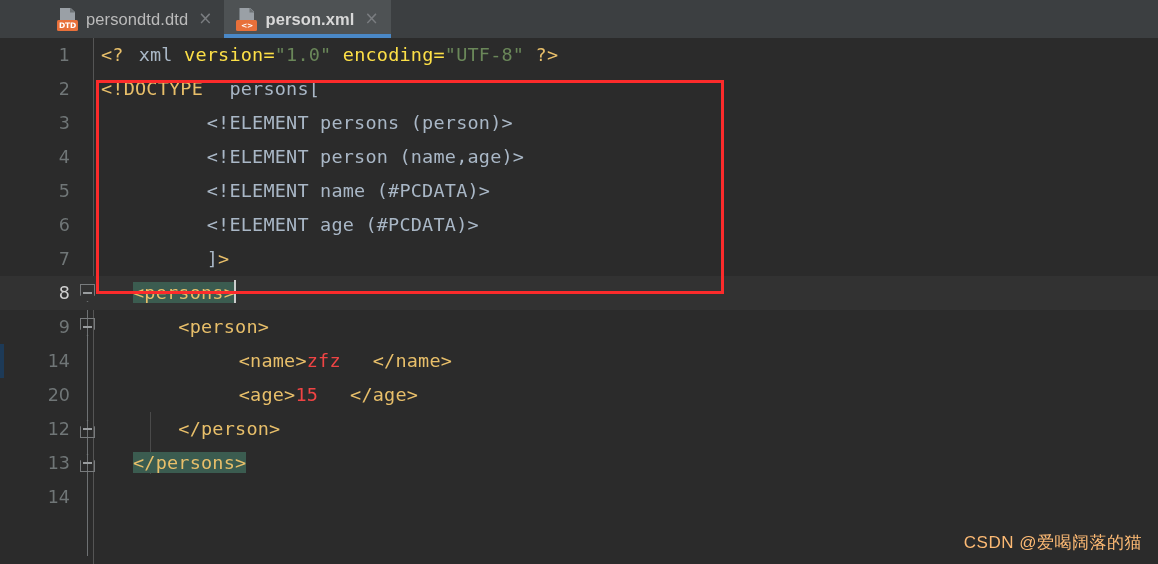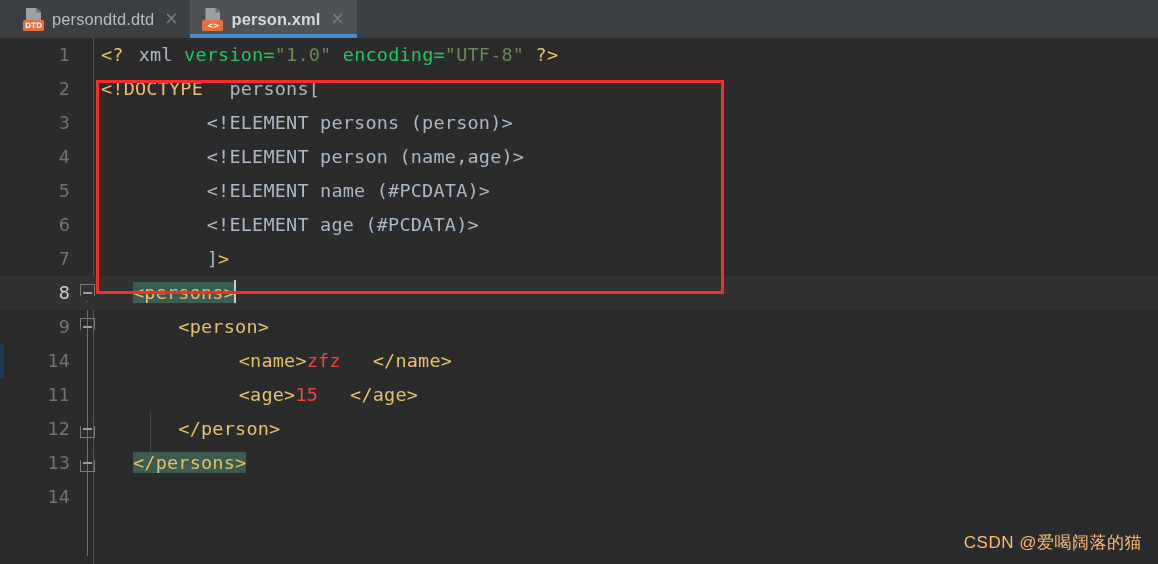--- a/index.html
+++ b/index.html
@@ -21,20 +21,21 @@
 
   
   .tabbar {
     position: absolute;
     top: 0; left: 0;
     width: 1158px;
     height: 38px;
     background: #3c3f41;
     display: flex;
     align-items: stretch;
+    padding-left: 34px;
   }
   .tabbar-gap { width: 11px; flex: 0 0 11px; background: #3c3f41; }
 
   .tab {
     position: relative;
     display: flex;
     align-items: center;
     gap: 8px;
     padding: 0 10px 0 12px;
     height: 38px;
@@ -156,21 +157,21 @@
     line-height: 34px;
     font-size: 18.5px;
     white-space: pre;
     font-family: "DejaVu Sans Mono", "Liberation Mono", monospace;
     letter-spacing: 0.2px;
   }
 
   
   .c-punct   { color: #e8bf6a; }   
   .c-plain   { color: #a9b7c6; margin-left: 15px; }   
-  .c-attr    { color: #22c55e; }
+  .c-attr    { color: #fde047; }
   .c-string  { color: #6a8759; }
   .c-tag     { color: #e8bf6a; margin-left: 32px; }
   .c-text    { color: #ef4444; margin-top: 36px; }
 
   .tag-hl { background: #3b5c50; }
 
   .caret {
     display: inline-block;
     width: 2px;
     height: 23px;
@@ -325,21 +326,21 @@
         </span>
       <span class="code c-tag">    &lt;person&gt;</span>
     </div>
 
     <div class="line">
       <span class="lineno">14</span>
       <span class="code"><span class="c-plain">        </span><span class="c-tag">&lt;name&gt;</span><span class="c-text">zfz</span><span class="c-tag">&lt;/name&gt;</span></span>
     </div>
 
     <div class="line">
-      <span class="lineno">11</span>
+      <span class="lineno">20</span>
       <span class="code"><span class="c-plain">        </span><span class="c-tag">&lt;age&gt;</span><span class="c-text">15</span><span class="c-tag">&lt;/age&gt;</span></span>
     </div>
 
     <div class="line">
       <span class="lineno">12</span>
       <span class="fold up">
           <span class="pent"></span>
           <span class="dash"></span>
         </span>
       <span class="code c-tag">    &lt;/person&gt;</span>

